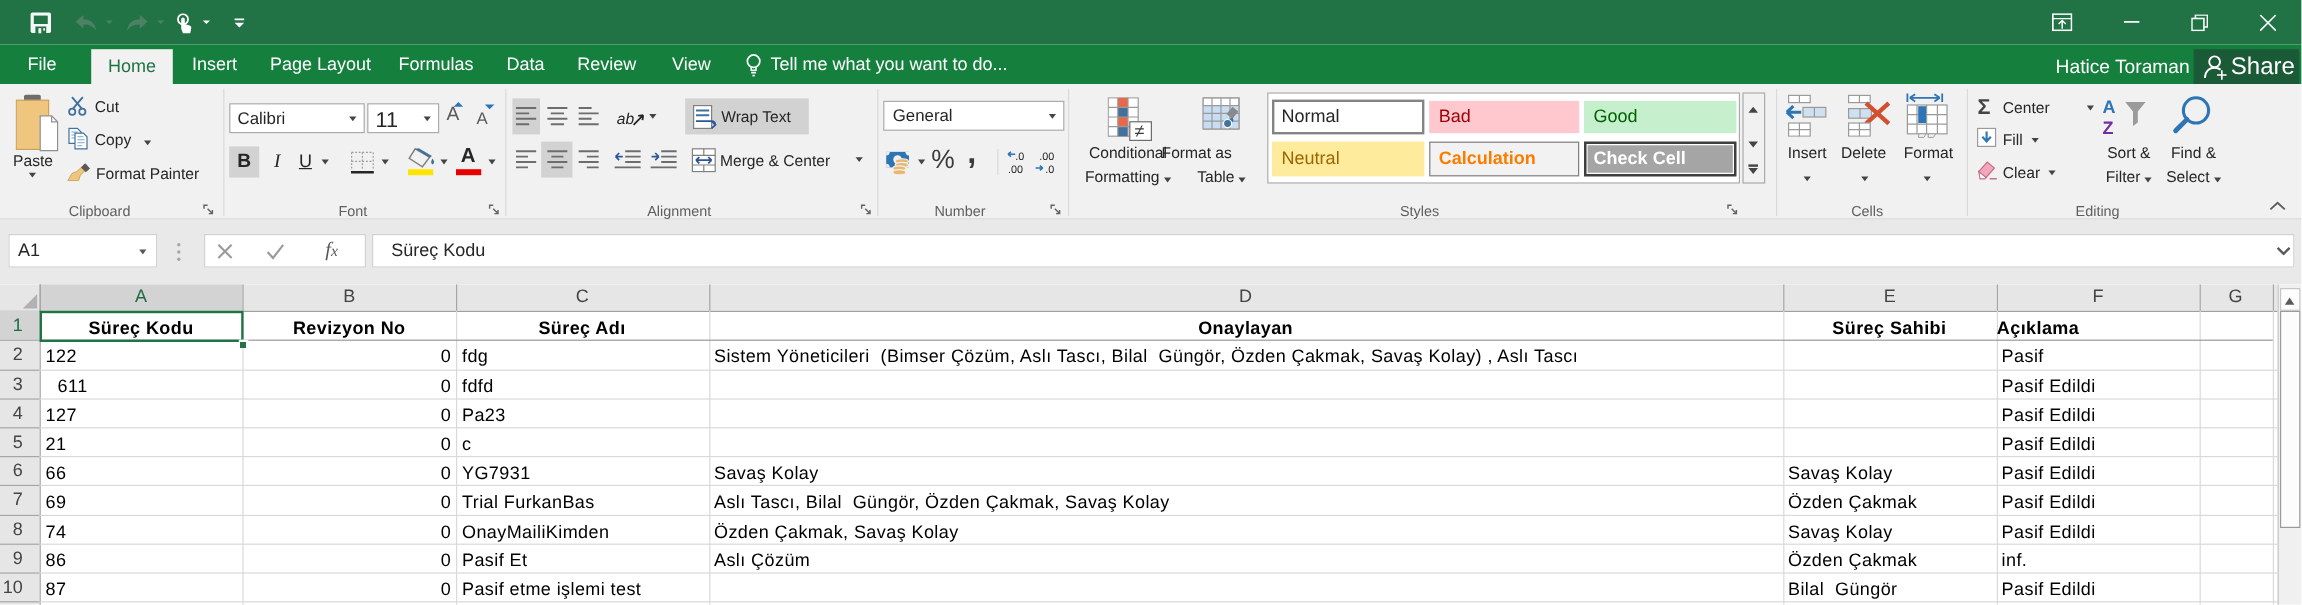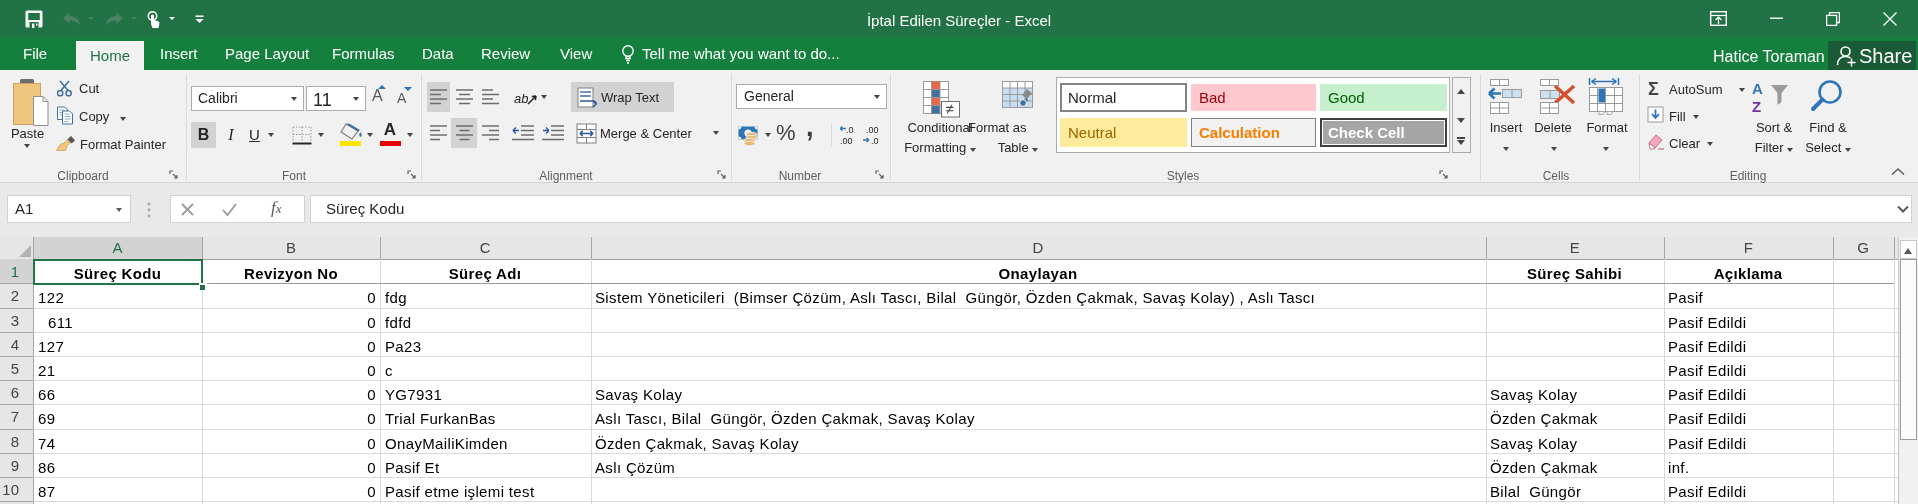--- a/index.html
+++ b/index.html
@@ -58,21 +58,20 @@
     <svg class="abs" style="left:147px;top:11px" width="15" height="17" viewBox="0 0 15 17">
       <circle cx="5.5" cy="5" r="4.2" fill="none" stroke="#fff" stroke-width="1.5"></circle>
       <path d="M4 5 a1.5 1.5 0 0 1 3 0 V9 l4 1.2 a2 2 0 0 1 1.4 2.4 L11.5 17 H5.5 L4 13 z" fill="#fff"></path>
     </svg>
     <div class="abs" style="left:169px;top:17px;width:0;height:0;border-left:3px solid transparent;border-right:3px solid transparent;border-top:3.5px solid #fff"></div>
 
     <svg class="abs" style="left:195px;top:15px" width="9" height="9" viewBox="0 0 9 9">
       <path d="M0.5 1.2 h8" stroke="#fff" stroke-width="1.5"></path>
       <path d="M0.5 4 l4 4 4-4 z" fill="#fff"></path>
     </svg>
-    <div class="abs wtitle" style="left:0;width:1918px;top:12px;text-align:center">İptal Edilen Süreçler - Excel</div>
 
     <svg class="abs" style="left:1710px;top:11px" width="17" height="15" viewBox="0 0 17 15">
       <rect x="0.7" y="0.7" width="15.6" height="13.6" fill="none" stroke="#fff" stroke-width="1.4"></rect>
       <path d="M1 4.5 h15" stroke="#fff" stroke-width="1.2"></path>
       <path d="M8.5 13 V6.5 M5.5 9 l3-3 3 3" fill="none" stroke="#fff" stroke-width="1.2"></path>
     </svg>
     <svg class="abs" style="left:1770px;top:17px" width="13" height="3" viewBox="0 0 13 3">
       <path d="M0 1.2 h13" stroke="#fff" stroke-width="1.4"></path>
     </svg>
     <svg class="abs" style="left:1826px;top:12px" width="14" height="14" viewBox="0 0 14 14">
@@ -370,21 +369,21 @@
       <path d="M1.5 18.5 h33 M1.5 26.5 h33 M9.5 10.5 v24 M17.5 10.5 v24 M26.5 10.5 v24" stroke="#9a9a9a"></path>
       <rect x="10.5" y="11.5" width="6.5" height="14" fill="#2e75b6"></rect>
       <path d="M11 34.5 h6 l-1.8 3 h-4.4 z M19 34.5 h6 l-1.8 3 h-4.4 z" fill="#f1f1f1" stroke="#9a9a9a" stroke-width="0.8"></path>
     </svg>
     <div class="abs rtext" style="left:1581px;top:50px;width:52px;text-align:center">Format</div>
     <div class="abs dd" style="left:1603px;top:77px"></div>
     <div class="abs glabel" style="left:1501px;width:110px">Cells</div>
     <div class="gsep" style="left:1639px"></div>
 
     <div class="abs" style="left:1648px;top:9px;font-size:18px;font-weight:bold;color:#444">Σ</div>
-    <div class="abs rtext" style="left:1669px;top:12px;font-size:13px">AutoSum</div>
+    <div class="abs rtext" style="left:1669px;top:12px;font-size:13px">Center</div>
     <div class="abs dd" style="left:1739px;top:18px"></div>
     <svg class="abs" style="left:1647px;top:36px" width="17" height="17" viewBox="0 0 17 17">
       <rect x="1" y="1" width="15" height="15" fill="#fff" stroke="#9a9a9a"></rect>
       <path d="M8.5 3.5 v8 M5 8 l3.5 3.8 3.5-3.8" stroke="#2e75b6" stroke-width="1.8" fill="none"></path>
     </svg>
     <div class="abs rtext" style="left:1669px;top:39px;font-size:13px">Fill</div>
     <div class="abs dd" style="left:1693px;top:45px"></div>
     <svg class="abs" style="left:1647px;top:63px" width="18" height="17" viewBox="0 0 18 17">
       <path d="M2 10 L9 2 l6 5 -7 8 z" fill="#f2a7bb" stroke="#c76e85" stroke-width="1"></path>
       <path d="M2 10 l6 5 -1 1 H3 z" fill="#fff" stroke="#c76e85" stroke-width="1"></path>
@@ -504,21 +503,21 @@
     <div class="hline" style="left:33px;top:191.6px;width:1864.5px"></div>
     <div class="hline" style="left:33px;top:215.8px;width:1864.5px"></div>
     <div class="hline" style="left:33px;top:240px;width:1864.5px"></div>
     <div class="hline" style="left:33px;top:264.2px;width:1864.5px"></div>
 
     <div class="cell" style="left:33px;top:22.2px;width:169px;text-align:center;font-weight:bold">Süreç Kodu</div>
     <div class="cell" style="left:202px;top:22.2px;width:178px;text-align:center;font-weight:bold">Revizyon No</div>
     <div class="cell" style="left:380px;top:22.2px;width:210px;text-align:center;font-weight:bold">Süreç Adı</div>
     <div class="cell" style="left:590.5px;top:22.2px;width:895px;text-align:center;font-weight:bold">Onaylayan</div>
     <div class="cell" style="left:1485.5px;top:22.2px;width:178px;text-align:center;font-weight:bold">Süreç Sahibi</div>
-    <div class="cell" style="left:1664px;top:22.2px;width:168px;text-align:center;font-weight:bold">Açıklama</div>
+    <div class="cell" style="left:1664px;top:22.2px;width:168px;font-weight:bold">Açıklama</div>
 
     <div class="cell" style="left:38px;top:46.4px">122</div>
     <div class="cell" style="left:202px;top:46.4px;width:174px;text-align:right">0</div>
     <div class="cell" style="left:385px;top:46.4px">fdg</div>
     <div class="cell" style="left:595px;top:46.4px">Sistem Yöneticileri&nbsp; (Bimser Çözüm, Aslı Tascı, Bilal&nbsp; Güngör, Özden Çakmak, Savaş Kolay) , Aslı Tascı</div>
     <div class="cell" style="left:1668px;top:46.4px">Pasif</div>
     <div class="cell" style="left:48px;top:70.6px">611</div>
     <div class="cell" style="left:202px;top:70.6px;width:174px;text-align:right">0</div>
     <div class="cell" style="left:385px;top:70.6px">fdfd</div>
     <div class="cell" style="left:1668px;top:70.6px">Pasif Edildi</div>

